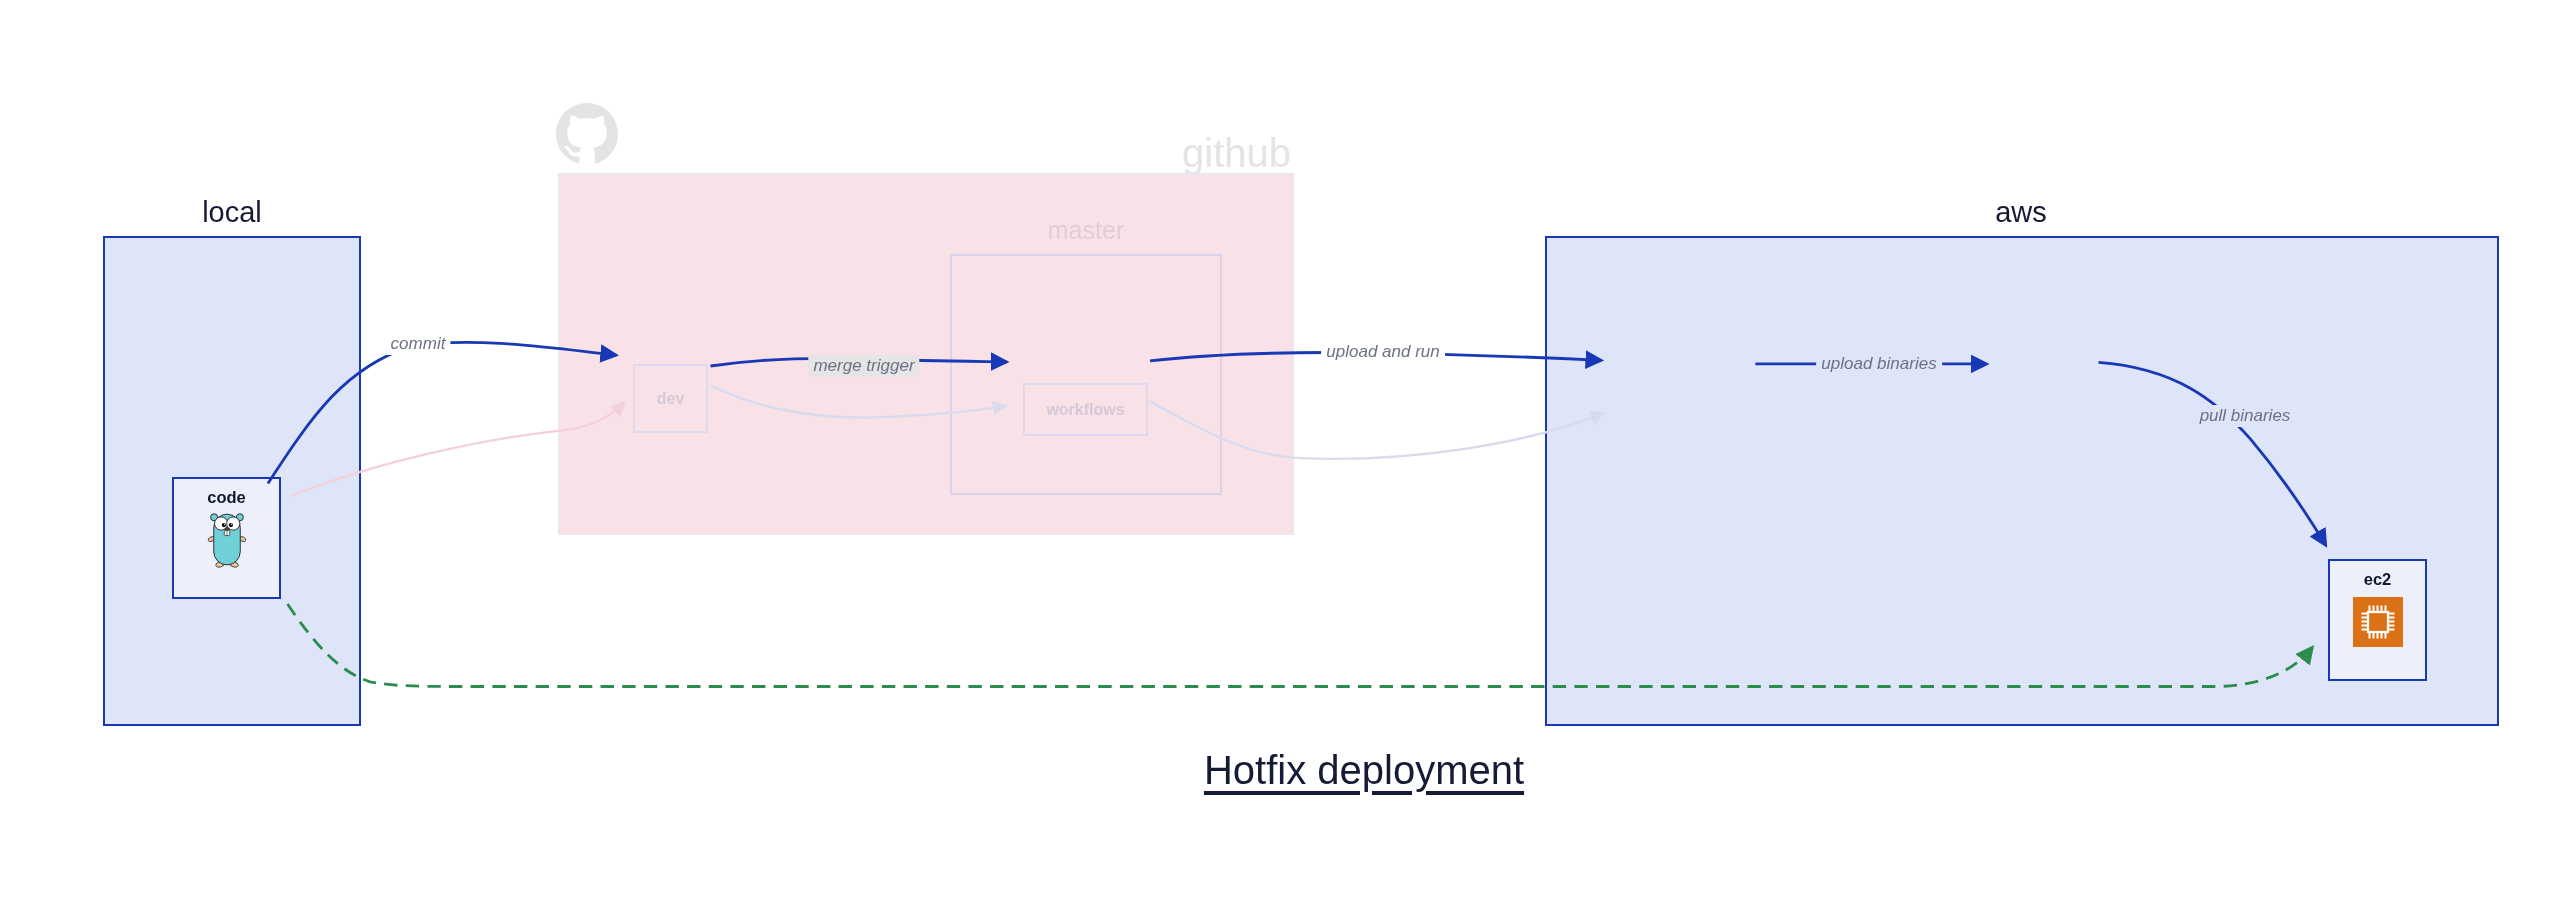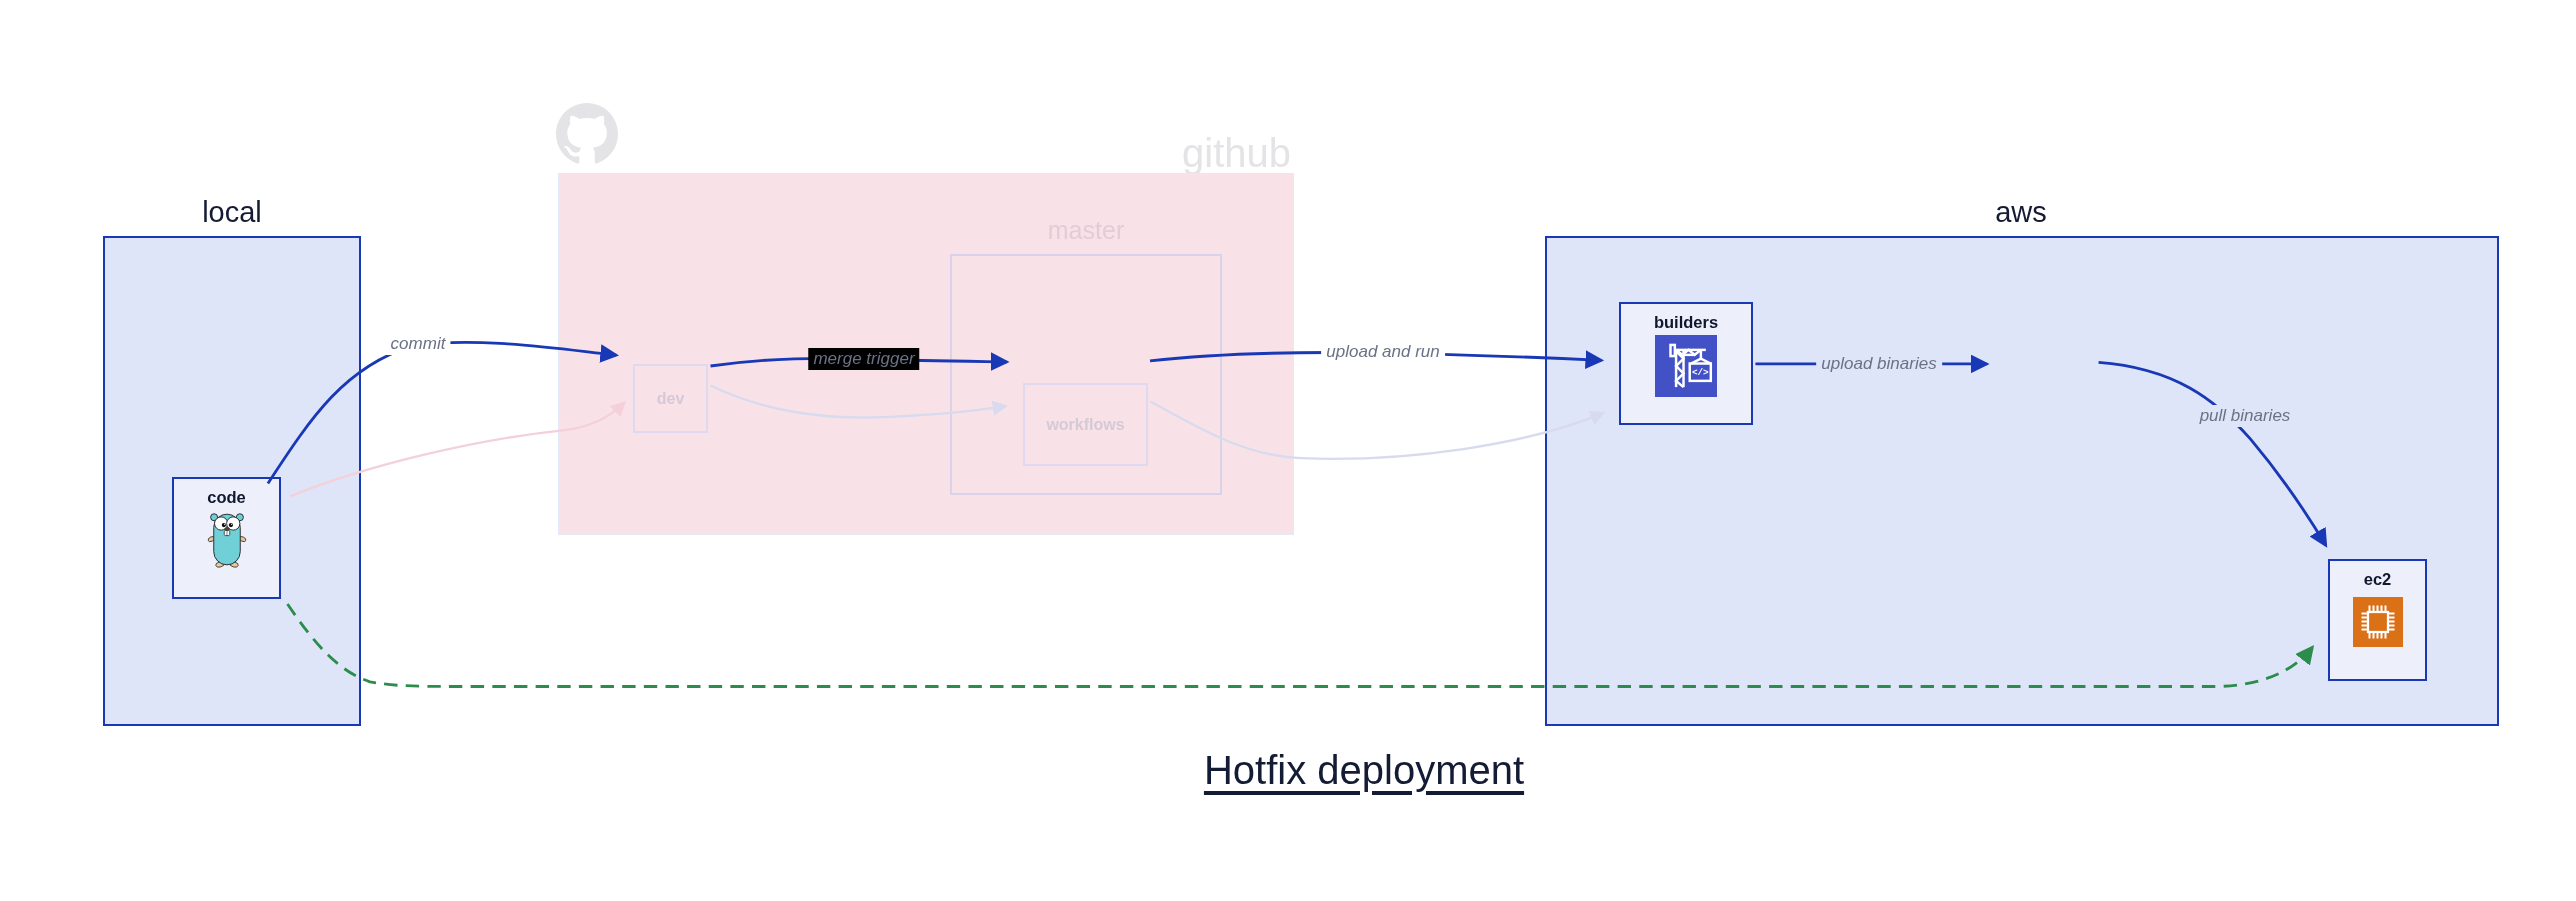--- a/index.html
+++ b/index.html
@@ -25,21 +25,21 @@
   .node-faded{position:absolute;box-sizing:border-box;border:2.1px solid #ded9ee;background:transparent;
               display:flex;align-items:center;justify-content:center;margin-top:35px;}
   .node-faded .faded-label{font-weight:bold;font-size:16px;color:#d5c9d7;}
 
   .icon-tile{position:absolute;left:50%;transform:translateX(-50%);}
 
   
   .edge-label{position:absolute;transform:translate(-50%,-50%);font-style:italic;
               font-size:17px;color:#6b7285;white-space:nowrap;padding:1px 5.2px;z-index:6;}
   .bg-white{background:#ffffff;}
-  .bg-pink{background:#000000;}
+  .bg-pink{background:#e5e5e5;margin-top:7px;}
   .bg-lav{background:#dfe5f9;}
 
   .edges-layer{position:absolute;left:0;top:0;z-index:5;pointer-events:none;}
 
   .diagram-title{position:absolute;transform:translateX(-50%);font-size:40px;color:#141b34;
                  text-decoration:underline;text-decoration-thickness:3.6px;text-underline-offset:7.2px;
                  white-space:nowrap;}
   .github-logo{position:absolute;}
 </style>
 </head>
@@ -53,21 +53,21 @@
   <div class="github-label" style="left:1291px;top:133px;">github</div>
 
   <div class="region region-pink" style="left:558px;top:173px;width:736px;height:362px;"></div>
 
   <div class="master-label" style="left:1086px;top:218px;">master</div>
   <div class="master-box" style="left:950px;top:254px;width:272px;height:241px;"></div>
 
   <div class="node-faded" style="left:633px;top:329px;width:75px;height:69px;">
     <span class="faded-label">dev</span>
   </div>
-  <div class="node-faded" style="left:1023px;top:348px;width:125px;height:83px;">
+  <div class="node-faded" style="left:1023px;top:348px;width:125px;height:53px;">
     <span class="faded-label">workflows</span>
   </div>
 
   <div class="region-label" style="left:232px;top:198px;">local</div>
   <div class="region region-blue" style="left:103px;top:236px;width:258px;height:490px;"></div>
 
   <div class="node" style="left:172px;top:477px;width:109px;height:122px;">
     <div class="node-label">code</div>
     <svg class="icon-tile" style="top:31px;" width="39" height="59" viewBox="0 0 100 150">
       <circle cx="17" cy="18" r="9" fill="#6fd0d8" stroke="#2b2b2b" stroke-width="2.5"></circle>
@@ -85,39 +85,20 @@
       <circle cx="62" cy="36" r="1.6" fill="#ffffff"></circle>
       <ellipse cx="50" cy="49" rx="6" ry="4.5" fill="#57422e" stroke="#2b2b2b" stroke-width="1.5"></ellipse>
       <rect x="43" y="52" width="14" height="13" rx="3" fill="#ffffff" stroke="#2b2b2b" stroke-width="2"></rect>
       <line x1="50" y1="52" x2="50" y2="65" stroke="#2b2b2b" stroke-width="1.5"></line>
     </svg>
   </div>
 
   <div class="region-label" style="left:2021px;top:198px;">aws</div>
   <div class="region region-blue" style="left:1545px;top:236px;width:954px;height:490px;"></div>
 
-  <div class="node" style="left:1619px;top:302px;width:134px;height:123px;">
-    <div class="node-label">builders</div>
-    <svg class="icon-tile" style="top:31px;" width="62" height="62" viewBox="0 0 100 100">
-      <rect x="0" y="0" width="100" height="100" fill="#4252c6"></rect>
-      <g stroke="#ffffff" stroke-width="4" fill="none">
-        <rect x="25" y="16" width="7" height="18"></rect>
-        <line x1="34" y1="24" x2="34" y2="84"></line>
-        <line x1="46" y1="24" x2="46" y2="84"></line>
-        <polyline points="34,26 46,38 34,50 46,62 34,74 46,84"></polyline>
-        <line x1="32" y1="24" x2="82" y2="24"></line>
-        <polyline points="34,24 44,32 54,24 64,32 74,24"></polyline>
-        <line x1="44" y1="32" x2="64" y2="32"></line>
-        <line x1="74" y1="24" x2="74" y2="38"></line>
-        <polyline points="58,46 74,38 90,46"></polyline>
-        <rect x="56" y="46" width="34" height="28"></rect>
-      </g>
-      <text x="73" y="65" font-size="15" font-weight="bold" fill="#ffffff" text-anchor="middle" font-family="Liberation Mono, monospace">&lt;/&gt;</text>
-    </svg>
-  </div>
 
 
   <div class="node" style="left:2328px;top:559px;width:99px;height:122px;">
     <div class="node-label">ec2</div>
     <svg class="icon-tile" style="top:36px;" width="50" height="50" viewBox="0 0 100 100">
       <rect x="0" y="0" width="100" height="100" fill="#db7117"></rect>
       <rect x="30" y="30" width="40" height="40" fill="none" stroke="#ffffff" stroke-width="4.5"></rect>
       <g stroke="#ffffff" stroke-width="4">
         <line x1="33" y1="17" x2="33" y2="30"></line>
           <line x1="41" y1="17" x2="41" y2="30"></line>

